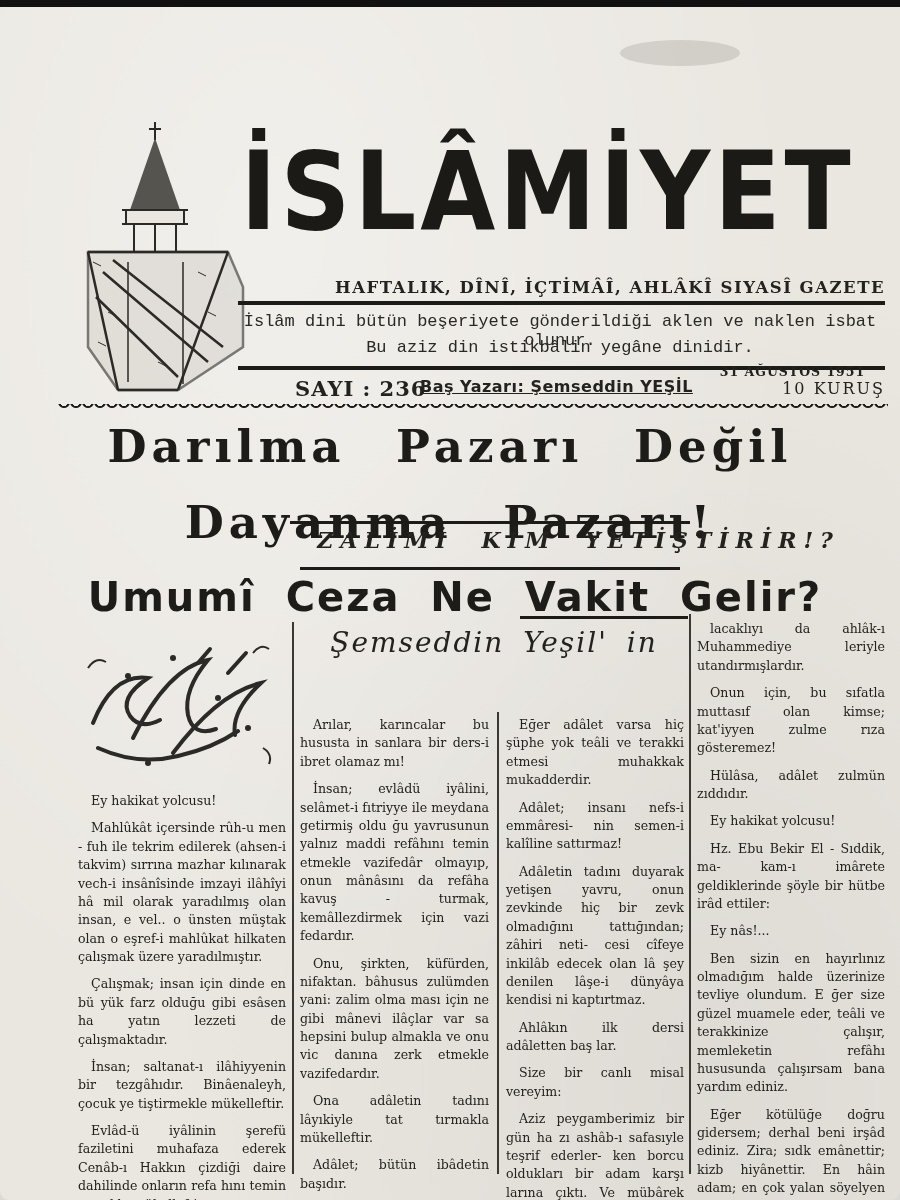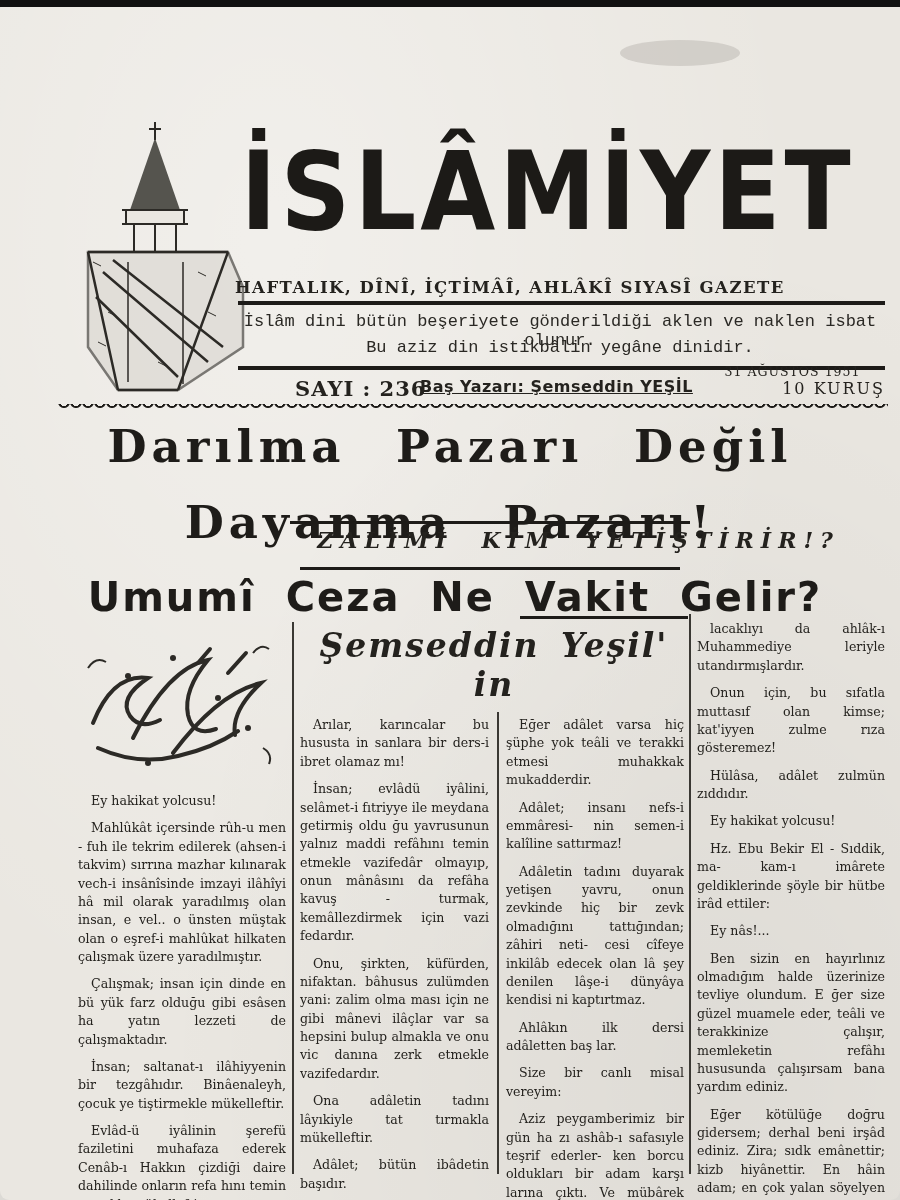--- a/index.html
+++ b/index.html
@@ -23,28 +23,28 @@
 
   
   .title{
     left:205px;top:108px;width:685px;text-align:center;
     font-family:"DejaVu Sans",sans-serif;font-weight:800;
     font-size:97px;letter-spacing:4px;line-height:1.55;
     transform:scaleY(1.12);transform-origin:top;
     color:#1c1a17;
   }
   .subtitle{
-    left:235px;top:278px;width:650px;text-align:left;
+    left:235px;top:278px;width:650px;text-align:right;
     font-weight:bold;font-size:16.5px;letter-spacing:1.5px;color:#24221e;
   }
   .rule{background:#1d1b18;}
   .slogan{left:235px;width:650px;text-align:center;font-size:17px;color:#2a2824;font-family:Liberation Mono, monospace;}
   .issue{left:295px;top:376px;font-size:21px;font-weight:bold;letter-spacing:1px;}
   .editor{left:420px;top:377px;font-family:"DejaVu Sans",sans-serif;font-weight:bold;font-size:16px;letter-spacing:.5px;text-decoration:underline;}
-  .date{left:700px;top:364px;width:185px;text-align:center;font-size:12.5px;font-weight:normal;letter-spacing:1px;}
+  .date{left:700px;top:364px;width:185px;text-align:center;font-size:12.5px;font-weight:bold;letter-spacing:1px;}
   .price{left:700px;top:379px;width:185px;text-align:right;font-size:16px;letter-spacing:2px;}
   .wave{
     height:7px;
     background-image:radial-gradient(circle at 6px -2px, transparent 4px, #1d1b18 4px, #1d1b18 5.5px, transparent 6.5px);
     background-size:12px 7px;background-repeat:repeat-x;
   }
 
   
   .head1{
     left:60px;width:780px;text-align:center;
@@ -60,21 +60,21 @@
     font-family:"DejaVu Sans",sans-serif;font-weight:bold;
     font-size:40px;letter-spacing:2px;word-spacing:14px;color:#1e1c19;
   }
 
   
   .col{font-size:12.6px;line-height:1.46;text-align:justify;}
   .col .para{margin:0 0 9px 0;text-indent:13px;}
   .vline{width:1.5px;background:#3a3833;}
   .mid-head1{
     left:300px;top:626px;width:388px;text-align:center;
-    font-style:italic;font-weight:bold;font-size:33px;letter-spacing:2px;word-spacing:8px;
+    font-style:italic;font-weight:normal;font-size:28px;letter-spacing:2px;word-spacing:8px;
   }
   .mid-head2{
     left:300px;top:663px;width:388px;text-align:center;
     font-style:italic;font-weight:bold;font-size:37px;letter-spacing:2px;
   }
   svg{display:block;}
 </style>
 </head>
 <body>
 

